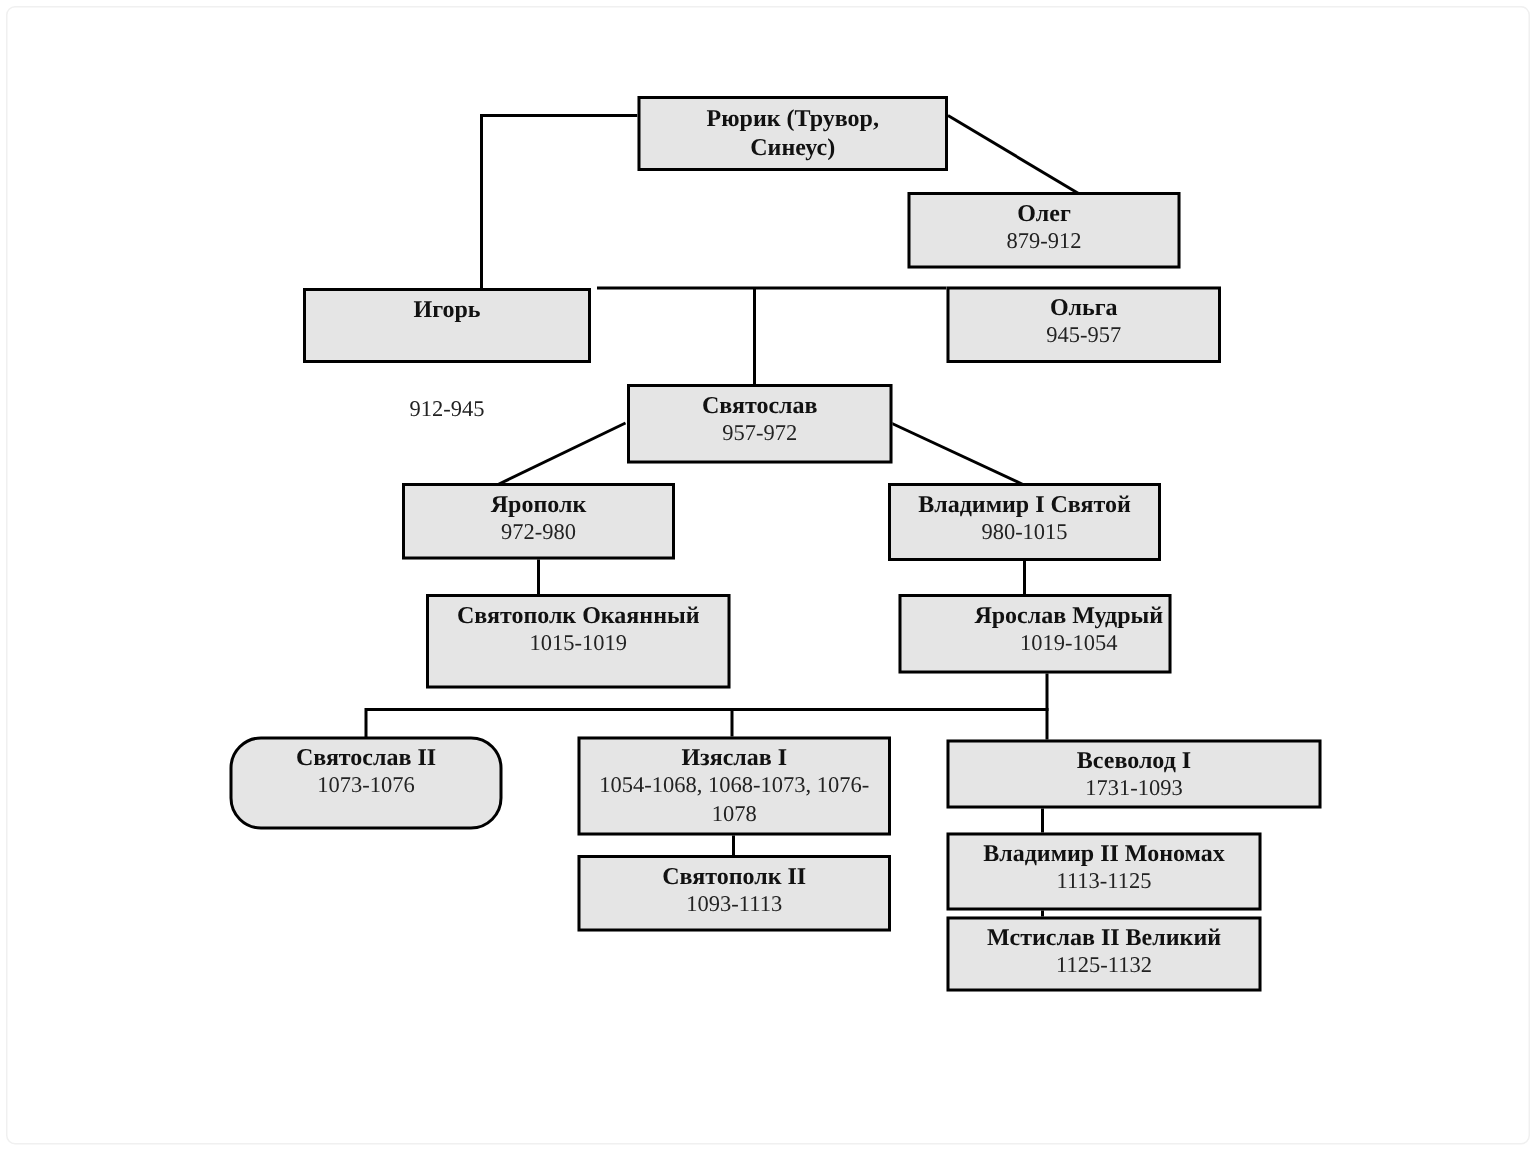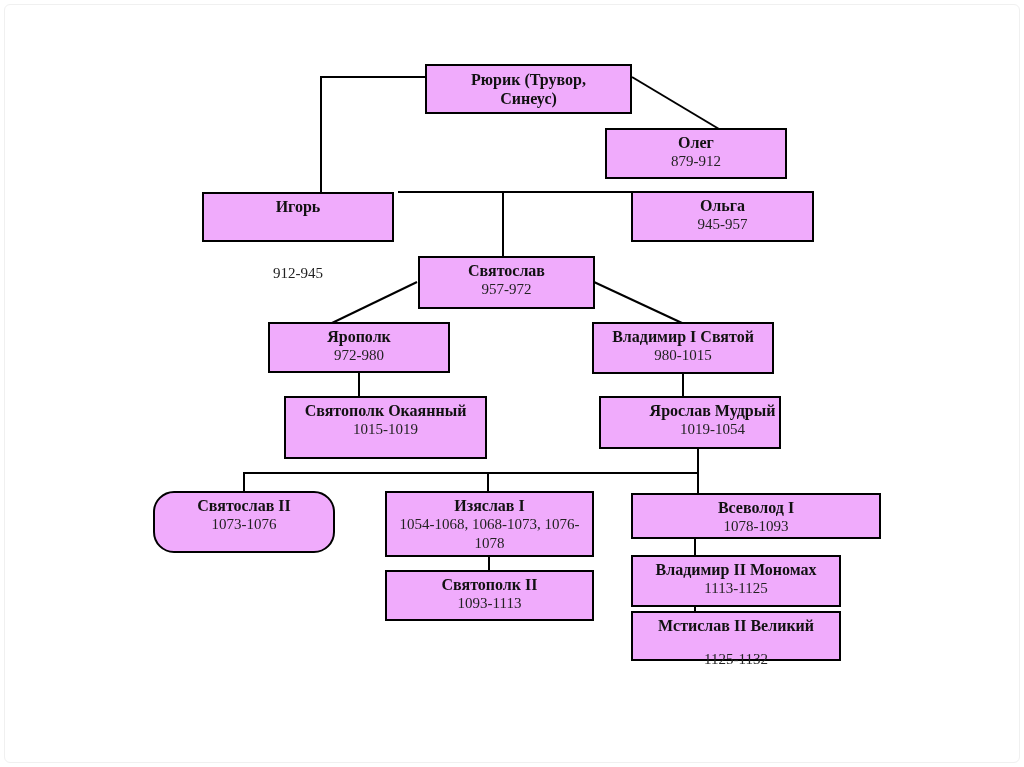--- a/index.html
+++ b/index.html
@@ -19,21 +19,21 @@
     position: absolute;
     inset: 4px;
     border: 1px solid #f0f0f0;
     border-radius: 6px;
     pointer-events: none;
   }
   .node {
     position: absolute;
     box-sizing: border-box;
     border: 2px solid #000000;
-    background: #f0abfc;
+    background: #e5e5e5;
     display: flex;
     flex-direction: column;
     align-items: center;
     justify-content: flex-start;
     text-align: center;
     padding-top: 3px;
     color: #1a1a1a;
   }
   .node-name {
     font-weight: bold;
@@ -140,31 +140,31 @@
     <div class="node-years">1073-1076</div>
   </div>
 
   <div class="node" style="left:385px;top:491px;width:209px;height:66px;text-align:center;">
     <div class="node-name">Изяслав I</div>
     <div class="node-years">1054-1068, 1068-1073, 1076-1078</div>
   </div>
 
   <div class="node" style="left:631px;top:493px;width:250px;height:46px;">
     <div class="node-name">Всеволод I</div>
-    <div class="node-years">1078-1093</div>
+    <div class="node-years">1731-1093</div>
   </div>
 
   <div class="node" style="left:385px;top:570px;width:209px;height:51px;">
     <div class="node-name">Святополк II</div>
     <div class="node-years">1093-1113</div>
   </div>
 
   <div class="node" style="left:631px;top:555px;width:210px;height:52px;">
     <div class="node-name">Владимир II Мономах</div>
     <div class="node-years">1113-1125</div>
   </div>
 
-  <div class="node" style="left:631px;top:611px;width:210px;height:50px;gap:15px;">
+  <div class="node" style="left:631px;top:611px;width:210px;height:50px;">
     <div class="node-name">Мстислав II Великий</div>
     <div class="node-years">1125-1132</div>
   </div>
 
 </div>
 
 </body></html>

